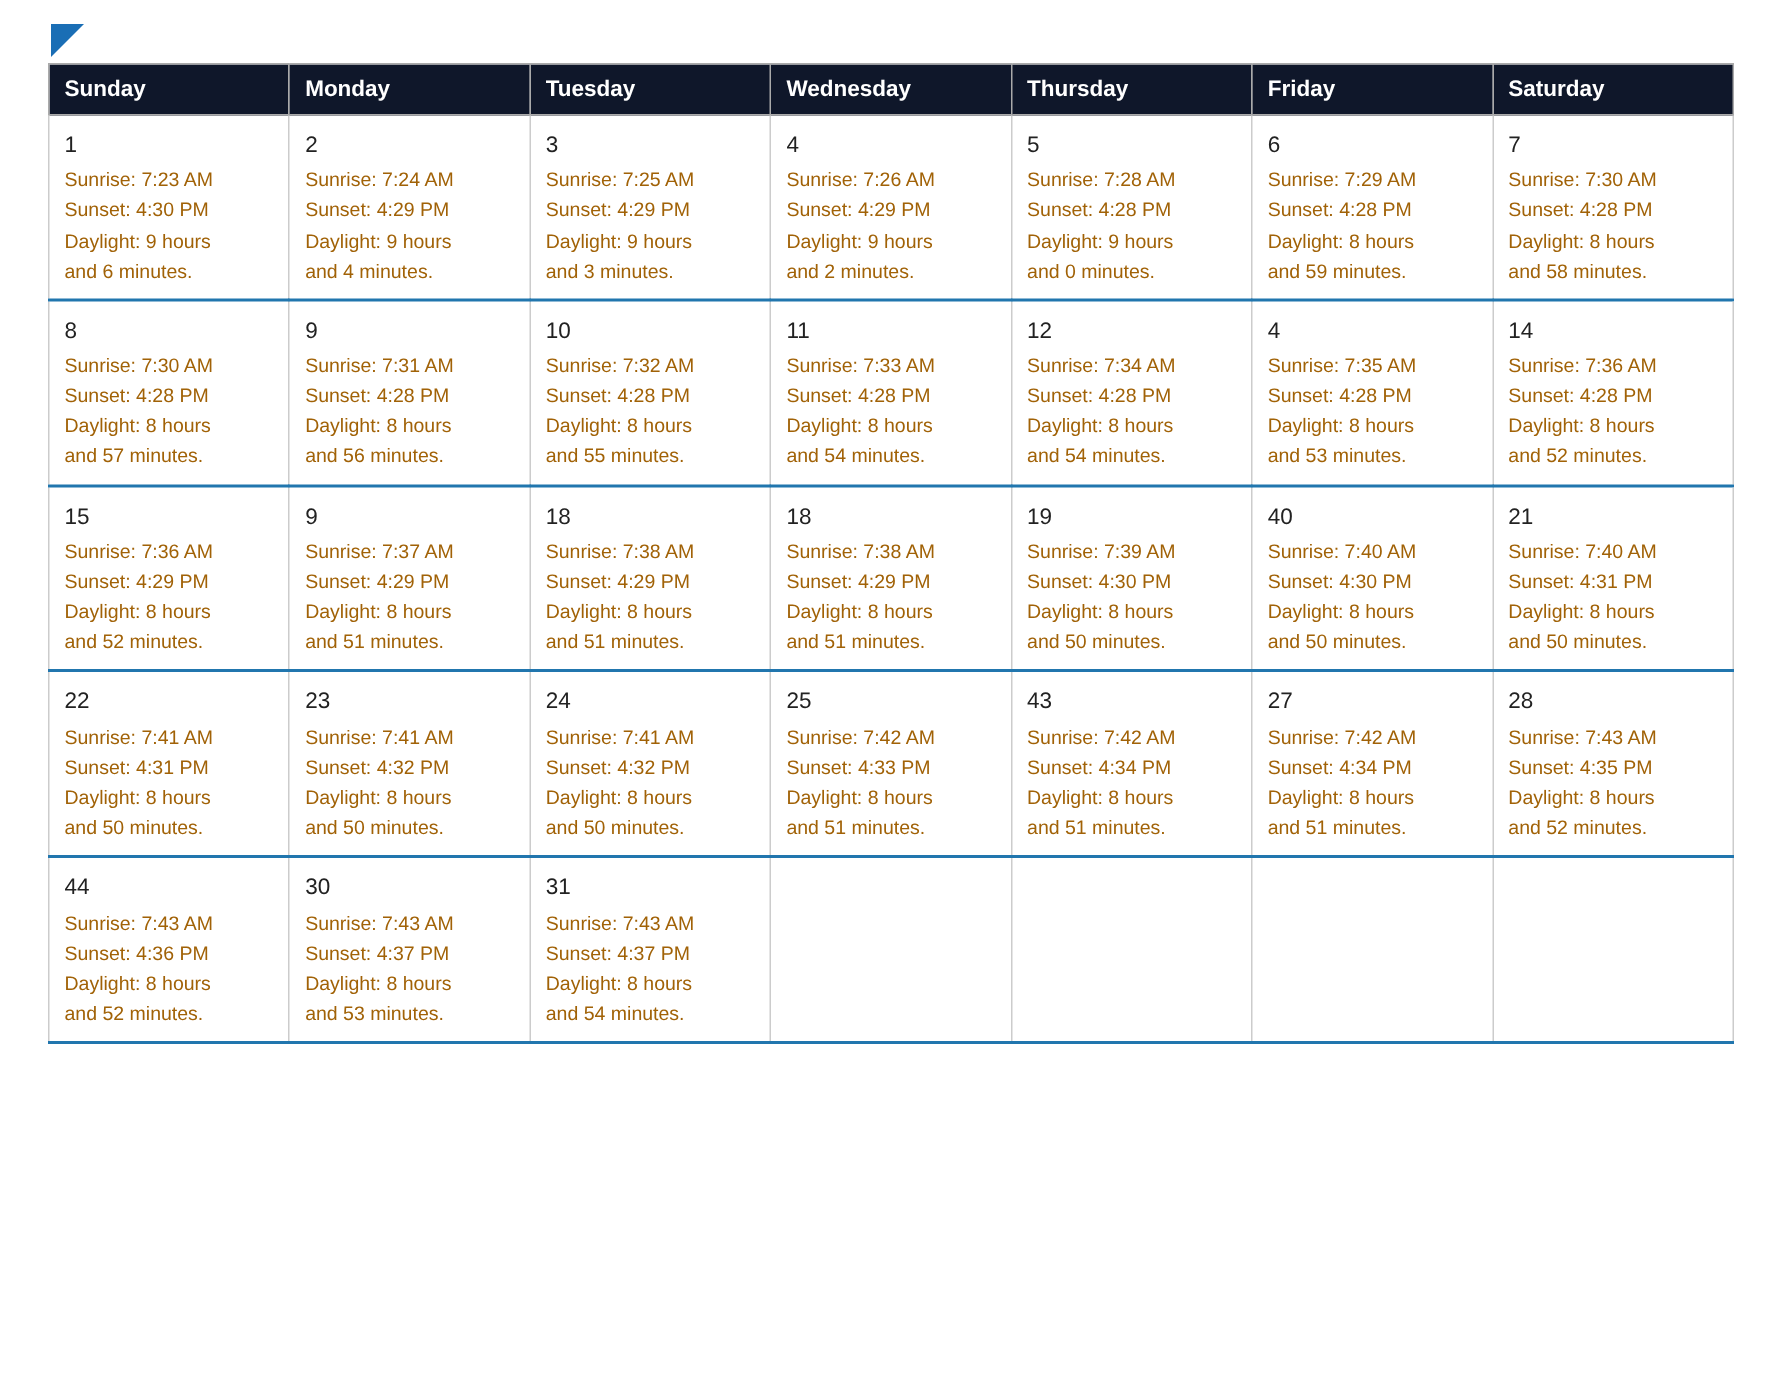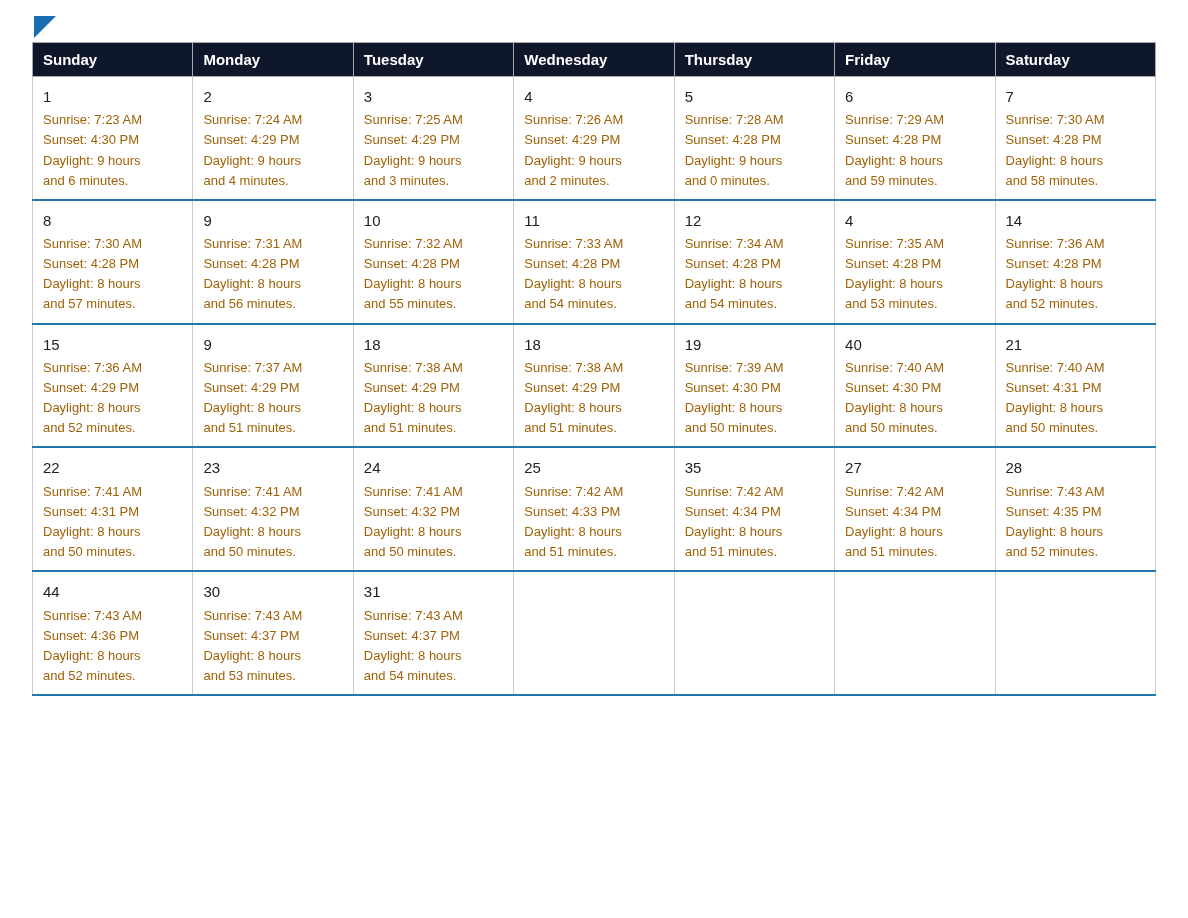--- a/index.html
+++ b/index.html
@@ -207,21 +207,21 @@
         </td>
         <td>
           <div class="day-num">24</div>
           <div class="day-info">Sunrise: 7:41 AM<br>Sunset: 4:32 PM<br>Daylight: 8 hours<br>and 50 minutes.</div>
         </td>
         <td>
           <div class="day-num">25</div>
           <div class="day-info">Sunrise: 7:42 AM<br>Sunset: 4:33 PM<br>Daylight: 8 hours<br>and 51 minutes.</div>
         </td>
         <td>
-          <div class="day-num">35</div>
+          <div class="day-num">43</div>
           <div class="day-info">Sunrise: 7:42 AM<br>Sunset: 4:34 PM<br>Daylight: 8 hours<br>and 51 minutes.</div>
         </td>
         <td>
           <div class="day-num">27</div>
           <div class="day-info">Sunrise: 7:42 AM<br>Sunset: 4:34 PM<br>Daylight: 8 hours<br>and 51 minutes.</div>
         </td>
         <td>
           <div class="day-num">28</div>
           <div class="day-info">Sunrise: 7:43 AM<br>Sunset: 4:35 PM<br>Daylight: 8 hours<br>and 52 minutes.</div>
         </td>

